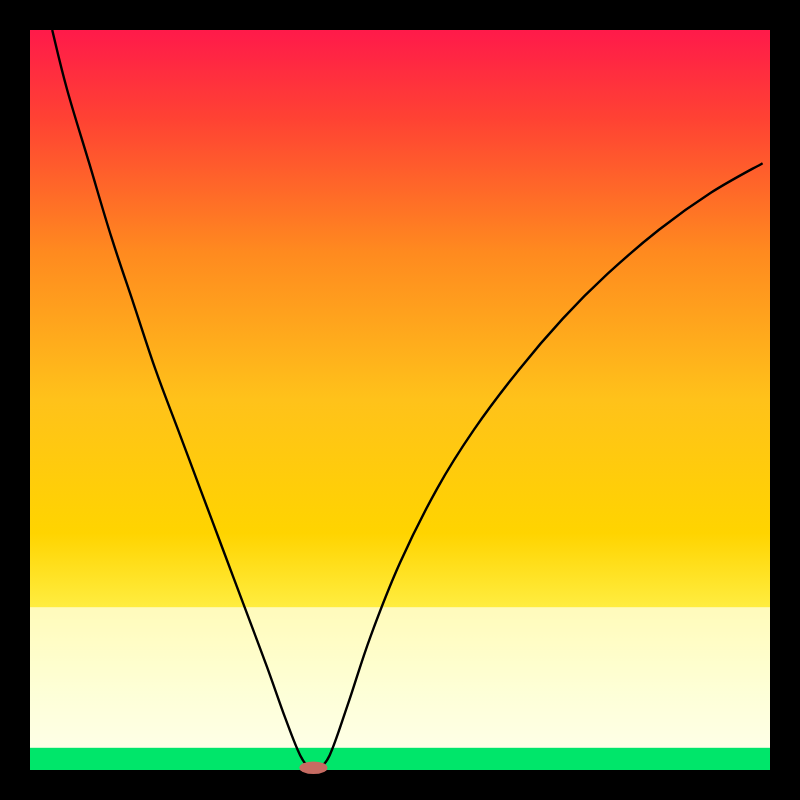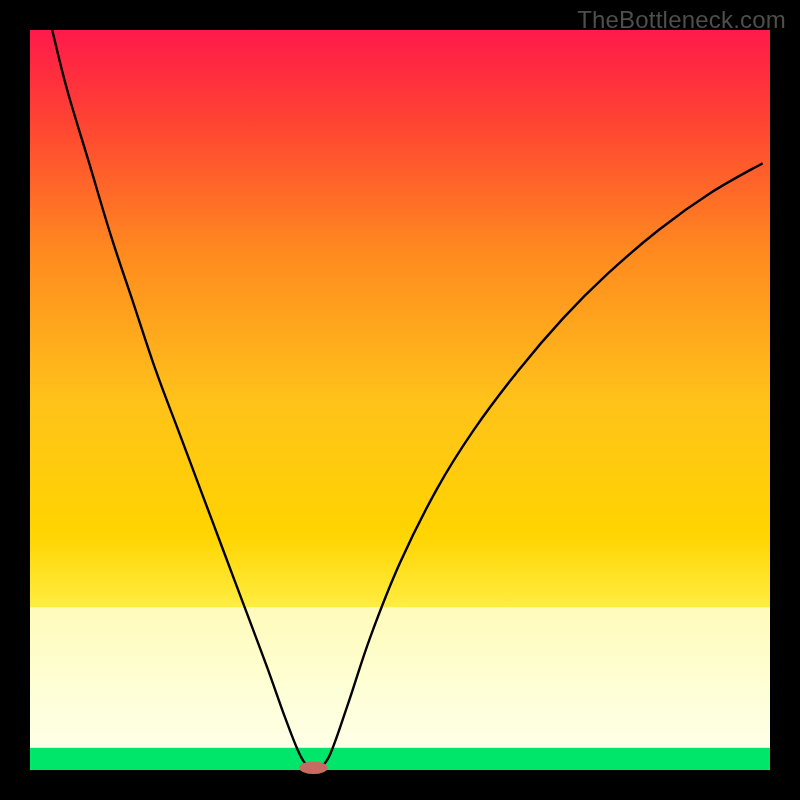--- a/index.html
+++ b/index.html
@@ -28,21 +28,20 @@
   }
   .plot {
     position: absolute;
     display: block;
   }
 </style>
 </head>
 <body>
 
 <div class="frame">
-  <div class="watermark">TheBottleneck.com</div>
   <svg class="plot" xmlns="http://www.w3.org/2000/svg" width="800" height="800" viewBox="0 0 800 800" style="left: 0px; top: 0px;">
     <defs>
       <linearGradient id="bg-grad" x1="0" y1="0" x2="0" y2="1">
           <stop offset="0%" stop-color="#ff1a4a"></stop>
           <stop offset="12%" stop-color="#ff4233"></stop>
           <stop offset="30%" stop-color="#ff8a1f"></stop>
           <stop offset="50%" stop-color="#ffc21a"></stop>
           <stop offset="68%" stop-color="#ffd400"></stop>
           <stop offset="80%" stop-color="#fff24d"></stop>
           <stop offset="90%" stop-color="#f8ffb0"></stop>

